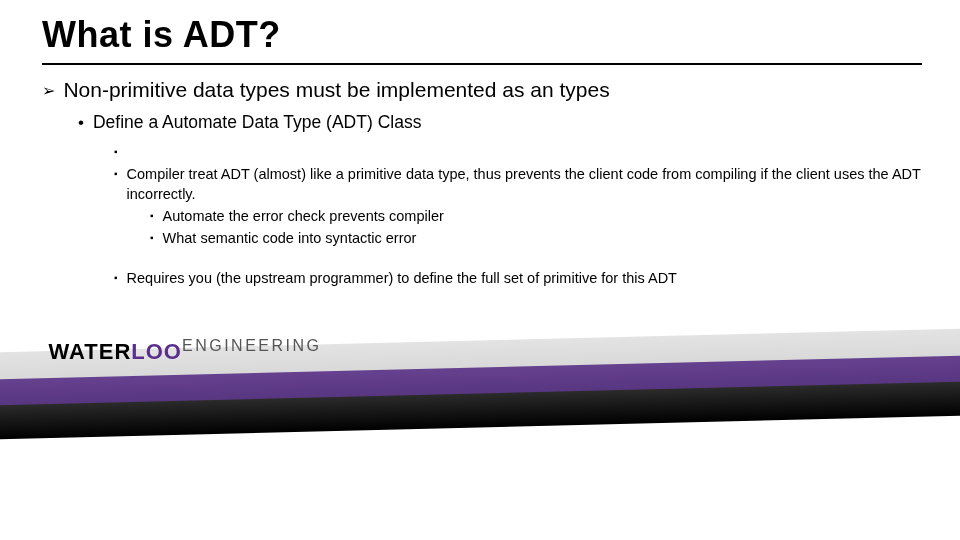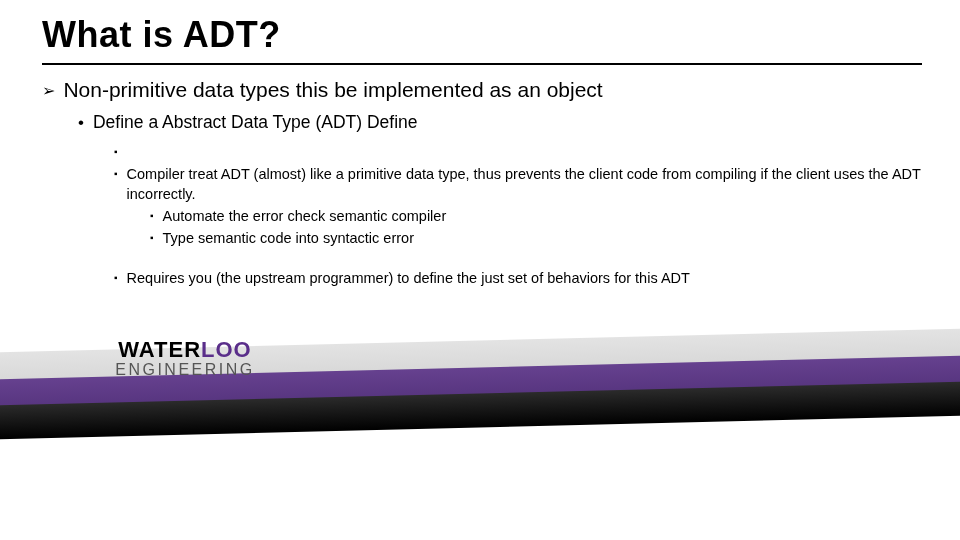--- a/index.html
+++ b/index.html
@@ -19,70 +19,70 @@
   .l3 .t { font-size: 14.5px; line-height: 20px; }
   .l4 { display: flex; gap: 9px; margin-left: 108px; margin-bottom: 2px; }
   .l4 .b { font-size: 10px; line-height: 20px; }
   .l4 .t { font-size: 14.5px; line-height: 20px; }
   .spacer { height: 18px; }
   .footer { position: absolute; bottom: -78px; left: -34px; width: 1040px; height: 180px; }
   .band { position: absolute; left: 0; right: 0; transform-origin: left center; transform: rotate(-1.4deg); }
   .band.grey   { bottom: 110px; height: 32px; background: linear-gradient(#e3e3e3,#d7d7d7); }
   .band.purple { bottom: 85px;  height: 30px; background: linear-gradient(#66418f,#56347e); }
   .band.black  { bottom: 55px;  height: 34px; background: linear-gradient(#2b2b2b,#000); }
-  .logo { position: absolute; left: 85px; bottom: 31px; width: 200px; height: 56px; display: flex; flex-direction: column; justify-content: center; text-align: center; }
+  .logo { position: absolute; left: 85px; bottom: 22px; width: 200px; height: 56px; display: flex; flex-direction: row; justify-content: center; text-align: center; }
   .logo .waterloo { font-family: Arial, Helvetica, sans-serif; font-size: 22px; font-weight: 800; letter-spacing: 1px; }
   .logo .waterloo .left { color: #000; }
   .logo .waterloo .right { color: #5a2e8a; }
   .logo .eng { font-size: 16px; font-weight: 400; letter-spacing: 2.5px; color: #555; margin-top: -2px; }
 </style>
 </head>
 <body>
 
 <div class="slide">
 
   <div class="title">What is ADT?</div>
   <div class="title-underline"></div>
 
   <div class="content">
 
     <div class="l1">
       <span class="b">➢</span>
-      <span class="t">Non-primitive data types this be implemented as an object</span>
+      <span class="t">Non-primitive data types must be implemented as an types</span>
     </div>
 
     <div class="l2">
       <span class="b">•</span>
-      <span class="t">Define a Abstract Data Type (ADT) Define</span>
+      <span class="t">Define a Automate Data Type (ADT) Class</span>
     </div>
 
     <div class="l3">
       <span class="b">▪</span>
     </div>
 
     <div class="l3">
       <span class="b">▪</span>
       <span class="t">Compiler treat ADT (almost) like a primitive data type, thus prevents the client code from compiling if the client uses the ADT incorrectly.</span>
     </div>
 
     <div class="l4">
       <span class="b">▪</span>
-      <span class="t">Automate the error check semantic compiler</span>
+      <span class="t">Automate the error check prevents compiler</span>
     </div>
 
     <div class="l4">
       <span class="b">▪</span>
-      <span class="t">Type semantic code into syntactic error</span>
+      <span class="t">What semantic code into syntactic error</span>
     </div>
 
     <div class="spacer"></div>
 
     <div class="l3">
       <span class="b">▪</span>
-      <span class="t">Requires you (the upstream programmer) to define the just set of behaviors for this ADT</span>
+      <span class="t">Requires you (the upstream programmer) to define the full set of primitive for this ADT</span>
     </div>
 
   </div>
 
   <div class="footer">
     <div class="band grey"></div>
     <div class="band purple"></div>
     <div class="band black"></div>
   </div>
 

